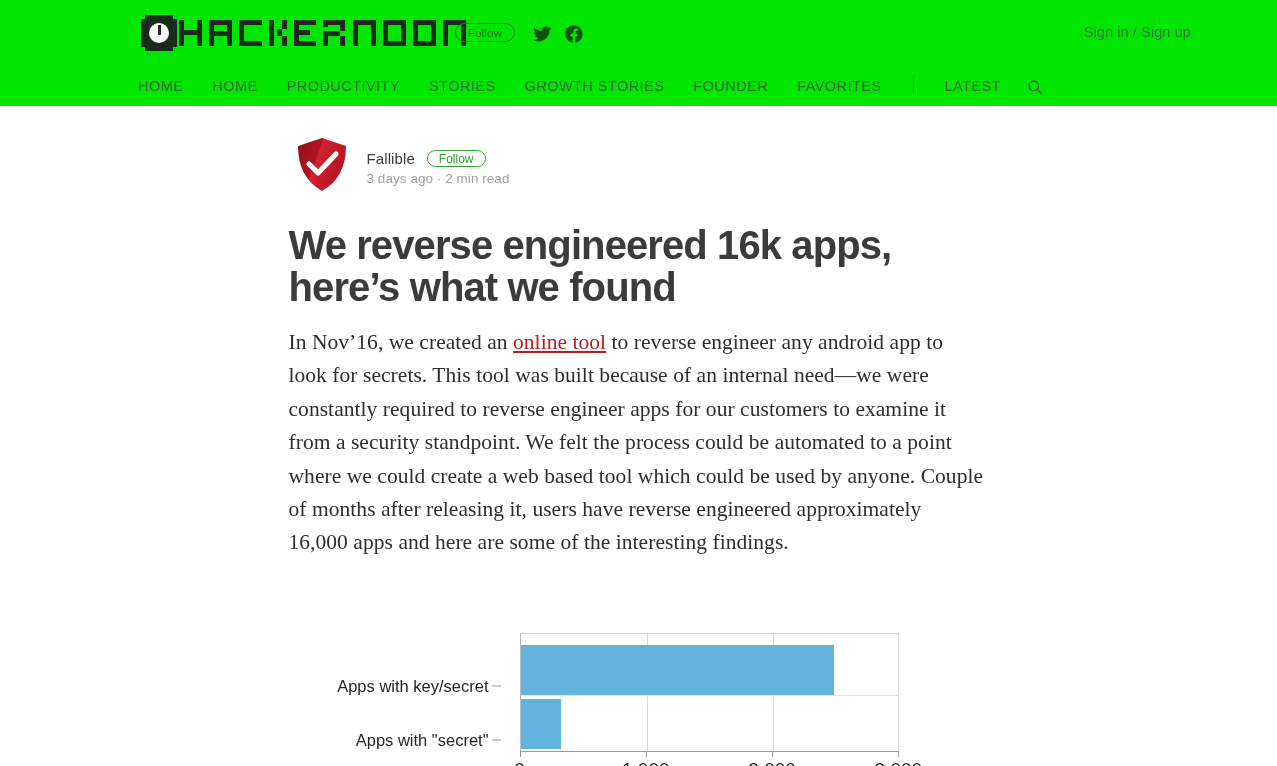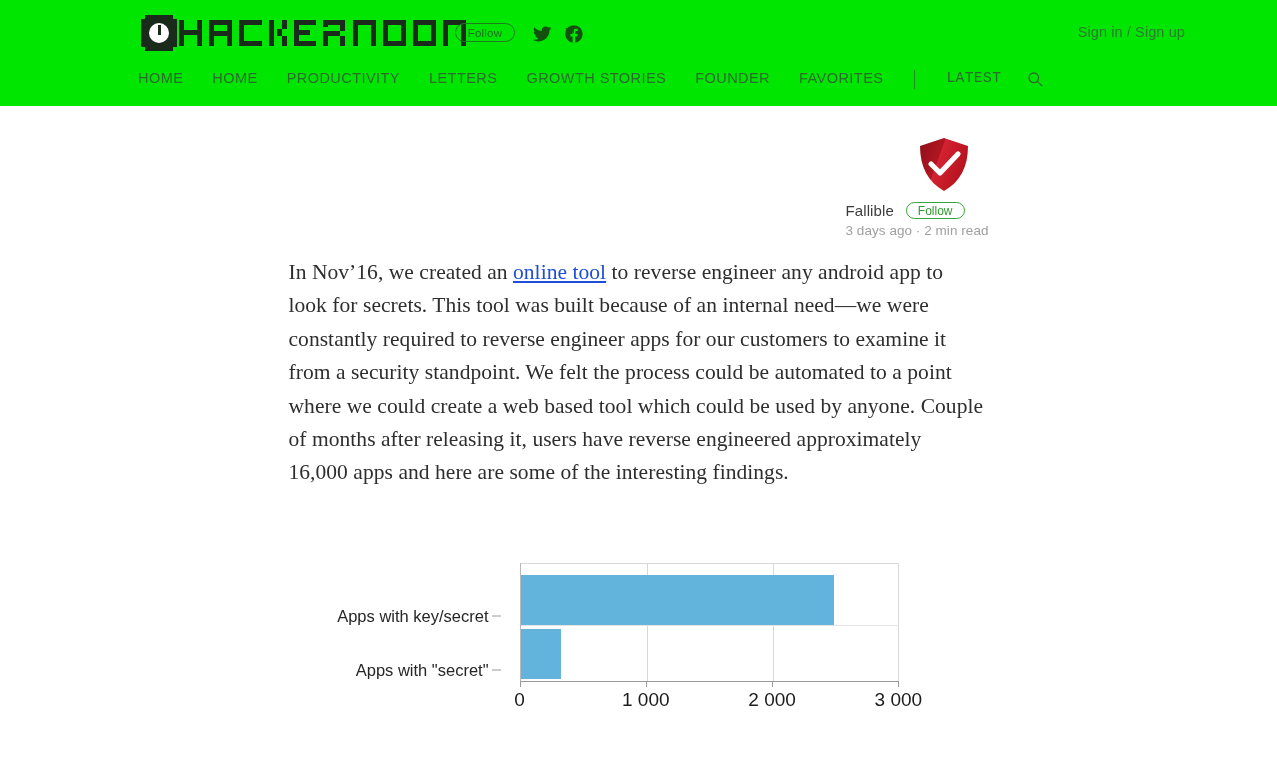--- a/index.html
+++ b/index.html
@@ -82,75 +82,74 @@
     top: 24px;
     width: 20px;
     height: 20px;
     cursor: pointer;
   }
   .social-twitter { left: 532px; }
   .social-facebook { left: 564px; }
 
   .signin {
     position: absolute;
-    right: 92px;
+    right: 86px;
     top: 24px;
     font-size: 14.5px;
     color: #2e7a2e;
     cursor: pointer;
     letter-spacing: .1px;
   }
 
   
   .main-nav {
     position: absolute;
     left: 138px;
     top: 70px;
     display: flex;
-    align-items: flex-start;
+    align-items: flex-end;
     height: 24px;
   }
   .nav-item {
     font-size: 14.5px;
     color: #2c6b2c;
     letter-spacing: .45px;
     margin-right: 29px;
     cursor: pointer;
     white-space: nowrap;
   }
   .nav-sep {
     width: 1px;
     height: 19px;
     background: #2c6b2c;
     opacity: .75;
     margin-right: 31px;
     margin-left: 2px;
   }
-  .nav-item.latest { margin-right: 26px; font-family: Liberation Mono, monospace; }
+  .nav-item.latest { margin-right: 26px; }
   .nav-search {
     width: 16px;
     height: 16px;
     cursor: pointer;
     position: relative;
     top: 1px;
   }
 
   
   .article {
     position: relative;
     width: 700px;
     margin: 0 auto;
     padding-top: 28px;
   }
 
   .byline {
     display: flex;
-    align-items: flex-end;
+    align-items: center;
     margin-left: 2px;
-    flex-direction: column;
   }
   .avatar {
     width: 62px;
     height: 62px;
     flex: 0 0 auto;
     margin-right: 14px;
   }
   .byline-text {
     padding-top: 6px;
   }
@@ -202,21 +201,21 @@
   .body-text {
     margin: 18px 0 0 0;
     font-family: "Liberation Serif", serif;
     font-size: 21.5px;
     line-height: 33.4px;
     color: #2e2e2e;
     width: 696px;
     letter-spacing: .05px;
   }
   .body-text a {
-    color: #1d4ed8;
+    color: #b91c1c;
     text-decoration: underline;
     text-underline-offset: 2px;
   }
 
   
   .figure {
     position: relative;
     margin-top: 68px;
     margin-left: 16px;
     width: 600px;
@@ -411,21 +410,21 @@
       </svg>
     </span>
 
     <div class="signin">Sign in / Sign up</div>
   </div>
 
   <nav class="main-nav">
     <span class="nav-item">HOME</span>
     <span class="nav-item">HOME</span>
     <span class="nav-item">PRODUCTIVITY</span>
-    <span class="nav-item">LETTERS</span>
+    <span class="nav-item">STORIES</span>
     <span class="nav-item">GROWTH STORIES</span>
     <span class="nav-item">FOUNDER</span>
     <span class="nav-item">FAVORITES</span>
     <span class="nav-sep"></span>
     <span class="nav-item latest">LATEST</span>
     <span class="nav-search">
       <svg width="16" height="16" viewBox="0 0 20 20" fill="none" stroke="#2c6b2c" stroke-width="1.6">
         <circle cx="8.5" cy="8.5" r="6"></circle>
         <line x1="13" y1="13" x2="18.5" y2="18.5" stroke-linecap="round"></line>
       </svg>
@@ -452,20 +451,21 @@
     </span>
     <div class="byline-text">
       <div class="byline-row1">
         <span class="author-name">Fallible</span>
         <span class="author-follow">Follow</span>
       </div>
       <div class="author-meta">3 days ago · 2 min read</div>
     </div>
   </div>
 
+  <h1 class="headline">We reverse engineered 16k apps, here’s what we found</h1>
 
   <p class="body-text">
     <span>In Nov’16, we created an </span><a href="#">online tool</a><span> to reverse engineer any android app to look for secrets. This tool was built because of an internal need—we were constantly required to reverse engineer apps for our customers to examine it from a security standpoint. We felt the process could be automated to a point where we could create a web based tool which could be used by anyone. Couple of months after releasing it, users have reverse engineered approximately 16,000 apps and here are some of the interesting findings.</span>
   </p>
 
   <figure class="figure">
     <div class="chart">
       <div class="y-labels">
         <span class="y-label" style="top:42px;">Apps with key/secret</span>
         <span class="y-tick" style="top:42px;"></span>

